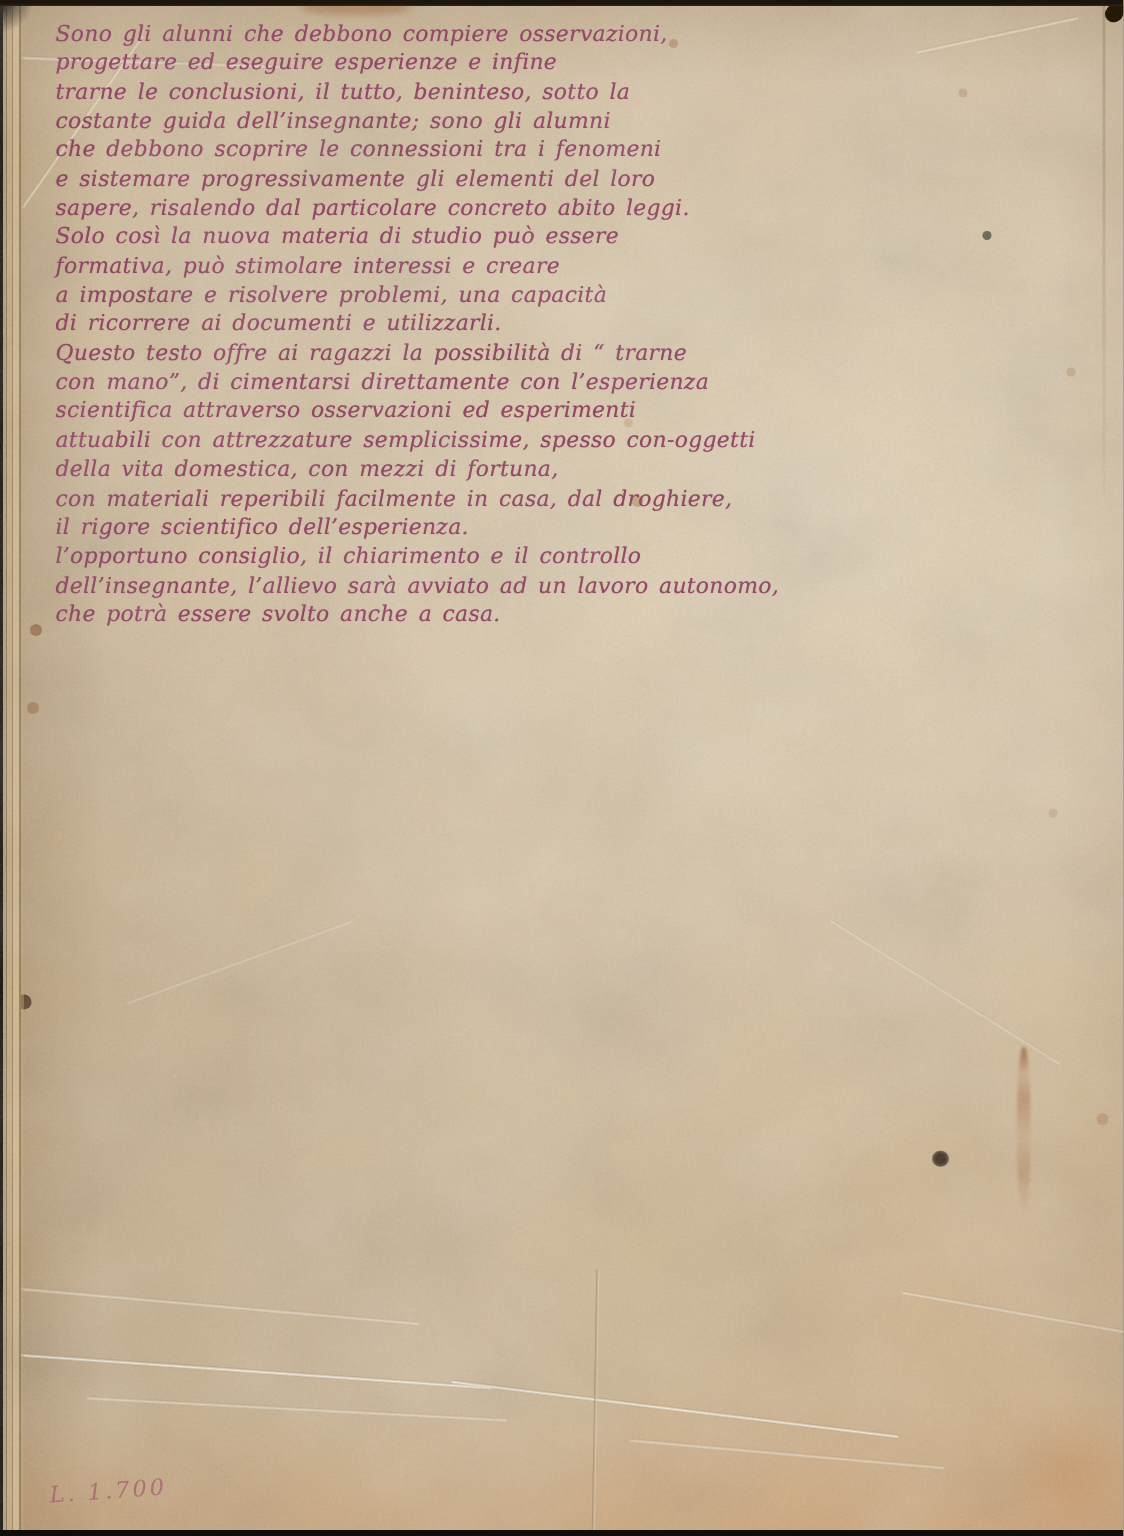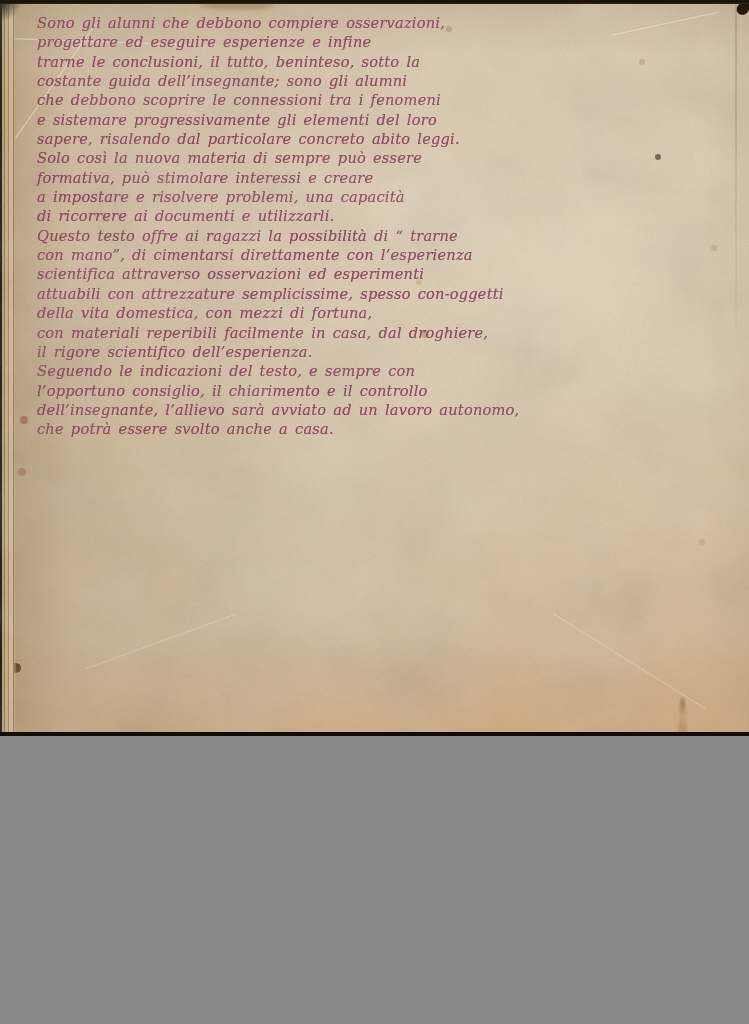--- a/index.html
+++ b/index.html
@@ -1,18 +1,18 @@
 <!DOCTYPE html>
 <html style="--ink: #8a3458; --ink-faded: #a24f63; --paper: #d0bb9b; --paper-light: #ddcbab; --spine: #c4a87e; --edge-dark: #17110b; --rust: #a5601f;"><head>
 <meta charset="utf-8">
 <style>
   html,body{margin:0;padding:0;background:#888;}
   .cover{
     position:relative;
-    width:749px;height:736px;
+    width:749px;height:1024px;
     overflow:hidden;
     font-family:"DejaVu Serif", serif;
     background-color:var(--paper,#d0bb9b);
     background-image:
       radial-gradient(ellipse 900px 720px at 72% 34%, rgba(255,246,226,0.38), rgba(255,246,226,0) 62%),
       radial-gradient(ellipse 560px 520px at 88% 92%, rgba(205,130,60,0.18), rgba(205,130,60,0) 70%),
       radial-gradient(ellipse 480px 900px at 0% 78%, rgba(140,100,55,0.20), rgba(140,100,55,0) 70%),
       linear-gradient(to right, rgba(120,85,45,0.28), rgba(120,85,45,0) 70px),
       linear-gradient(to left, rgba(120,85,45,0.10), rgba(120,85,45,0) 46px),
       linear-gradient(to top, rgba(198,122,56,0.28), rgba(198,122,56,0) 95px),
@@ -89,32 +89,31 @@
 <div class="cover">
 
   <div class="text-block">
     <p>Sono gli alunni che debbono compiere osservazioni,</p>
     <p>progettare ed eseguire esperienze  e infine</p>
     <p>trarne le conclusioni, il tutto, beninteso, sotto la</p>
     <p>costante guida dell’insegnante; sono gli alumni</p>
     <p>che debbono scoprire le connessioni tra i fenomeni</p>
     <p>e sistemare progressivamente gli elementi del loro</p>
     <p>sapere, risalendo dal particolare concreto abito leggi.</p>
-    <p>Solo così la nuova materia di sempre può essere</p>
+    <p>Solo così la nuova materia di studio può essere</p>
     <p>formativa, può stimolare interessi e creare</p>
     <p>a impostare e risolvere problemi, una capacità</p>
     <p>di ricorrere ai documenti e utilizzarli.</p>
     <p>Questo testo offre ai ragazzi la possibilità di “ trarne</p>
     <p>con mano”, di cimentarsi direttamente con l’esperienza</p>
     <p>scientifica attraverso osservazioni ed esperimenti</p>
     <p>attuabili con attrezzature semplicissime, spesso con-oggetti</p>
     <p>della vita domestica, con mezzi di fortuna,</p>
     <p>con materiali reperibili facilmente in casa, dal droghiere,</p>
     <p>il rigore scientifico dell’esperienza.</p>
-    <p>Seguendo le indicazioni del testo, e sempre con</p>
     <p>l’opportuno consiglio, il chiarimento e il controllo</p>
     <p>dell’insegnante, l’allievo sarà avviato ad un lavoro autonomo,</p>
     <p>che potrà essere svolto anche a casa.</p>
   </div>
 
   <div class="price">L. 1.700</div>
 
   <div class="stain spot-dark"></div>
   <div class="stain rust-streak"></div>
   <div class="stain top-smudge"></div>

